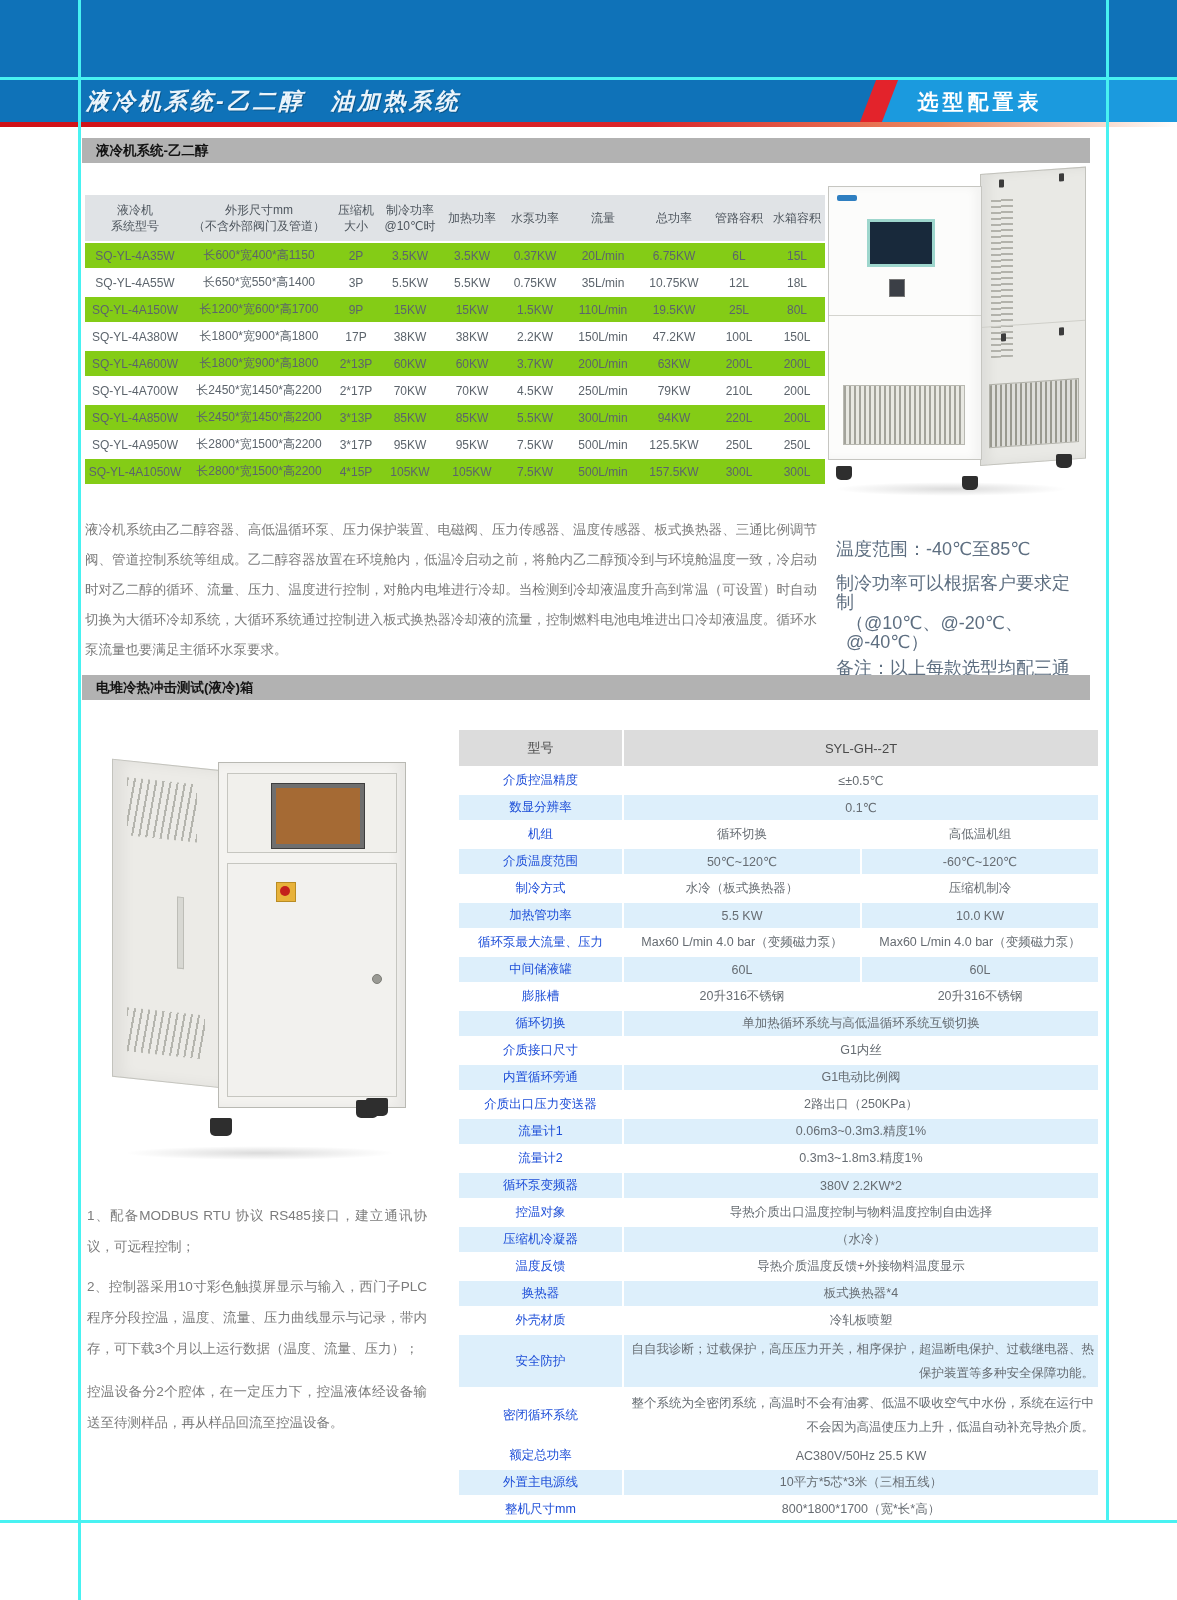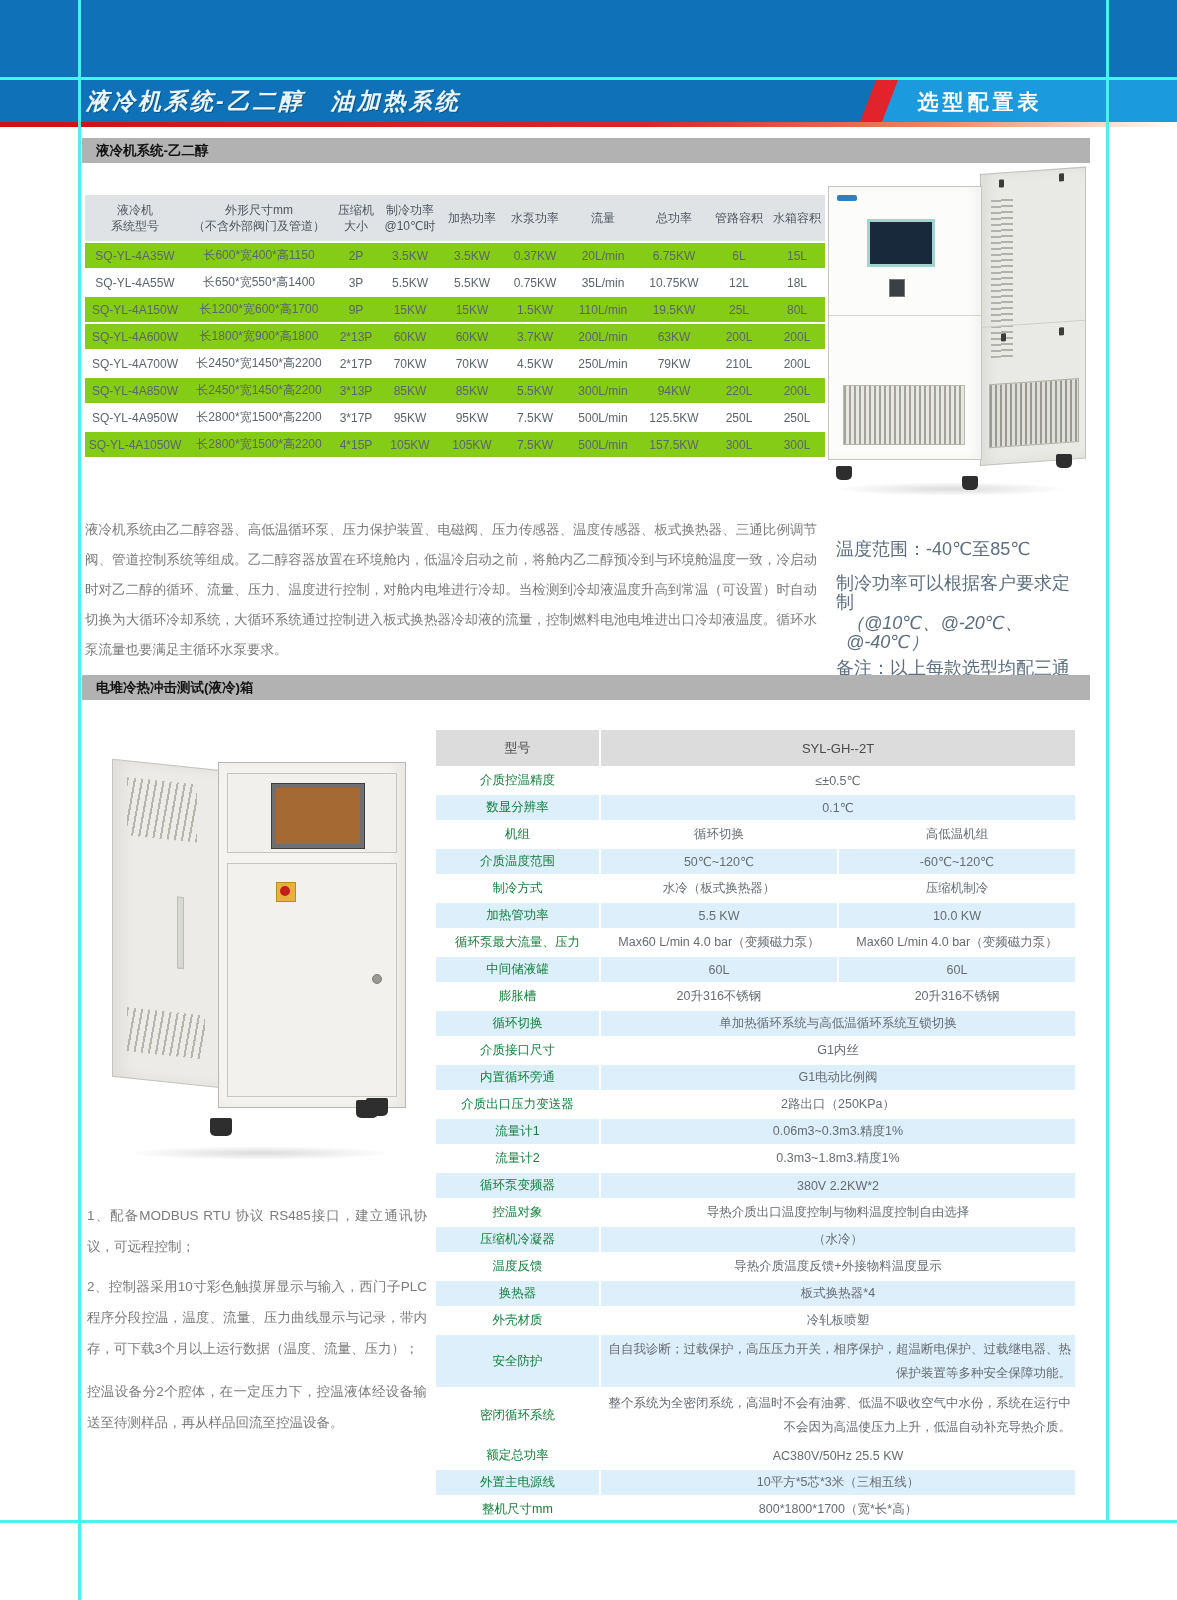--- a/index.html
+++ b/index.html
@@ -39,21 +39,21 @@
   .spec1 td{font-size:12px;color:#5c646c;height:25px;text-align:center;white-space:nowrap;overflow:hidden;padding:0;}
   .spec1 tr.blue td{background:#84cc16;}
   .spec1 tr.white td{background:#ffffff;}
 
   
   .desc{position:absolute;left:85px;top:515px;width:732px;font-size:13.5px;color:#7b7b7b;
         line-height:30px;text-align:justify;}
   .notes{position:absolute;left:836px;top:540px;width:250px;font-size:18px;color:#5d6e80;line-height:19px;}
   .note-line{margin-bottom:15px;}
   .note-line:nth-child(2){margin-bottom:2px;}
-  .note-line:nth-child(3){padding-left:10px;margin-bottom:7px;font-style:italic;}
+  .note-line:nth-child(3){padding-left:10px;margin-bottom:7px;}
 
   
   .machine{position:absolute;}
   .m1{left:812px;top:164px;width:278px;height:332px;}
   .m2{left:98px;top:736px;width:324px;height:424px;}
   .m-shadow{position:absolute;left:8%;bottom:0;width:84%;height:14px;border-radius:50%;
         background:radial-gradient(ellipse at center,rgba(0,0,0,.14),rgba(0,0,0,0) 70%);}
   
   .m1-front{position:absolute;left:16px;top:22px;width:152px;height:272px;background:#fcfcfb;
         border:1px solid #c6c6c1;box-shadow:inset -6px 0 10px rgba(0,0,0,.04);}
@@ -93,23 +93,23 @@
   .m2-red-btn::after{content:"";position:absolute;left:3px;top:3px;width:10px;height:10px;border-radius:50%;background:#c3201c;}
   .m2-lock{position:absolute;right:14px;top:110px;width:8px;height:8px;border-radius:50%;background:#9a9a94;border:1px solid #7c7c76;}
 
   
   .left-text{position:absolute;left:87px;width:340px;font-size:13.5px;color:#7b7b7b;line-height:31px;text-align:justify;}
   .left-text.a{top:1200px;}
   .left-text.a .p2{margin-top:9px;}
   .left-text.b{top:1376px;}
 
   
-  .spec2{position:absolute;left:434px;top:728px;width:643px;border-spacing:2px;table-layout:fixed;}
+  .spec2{position:absolute;left:457px;top:728px;width:643px;border-spacing:2px;table-layout:fixed;}
   .spec2 td{font-size:12.5px;text-align:center;height:25px;padding:0 4px;overflow:hidden;}
-  .spec2 td.lbl{color:#15803d;}
+  .spec2 td.lbl{color:#1d4ed8;}
   .spec2 td.val{color:#666c72;margin-top:32px;}
   .spec2 tr.gray td{background:#dcdcdc;color:#4a4a4a;font-size:13px;height:36px;}
   .spec2 tr.blue td{background:#ddeffb;}
   .spec2 tr.white td{background:#ffffff;}
   .spec2 tr.tall td{height:52px;}
   .spec2 tr.tall td.val{line-height:24px;text-align:right;}
 </style>
 </head>
 <body>
 
@@ -191,20 +191,32 @@
           <td>长1200*宽600*高1700</td>
           <td>9P</td>
           <td>15KW</td>
           <td>15KW</td>
           <td>1.5KW</td>
           <td>110L/min</td>
           <td>19.5KW</td>
           <td>25L</td>
           <td>80L</td>
         </tr>
+        <tr class="white">
+          <td>SQ-YL-4A380W</td>
+          <td>长1800*宽900*高1800</td>
+          <td>17P</td>
+          <td>38KW</td>
+          <td>38KW</td>
+          <td>2.2KW</td>
+          <td>150L/min</td>
+          <td>47.2KW</td>
+          <td>100L</td>
+          <td>150L</td>
+        </tr>
         <tr class="blue">
           <td>SQ-YL-4A600W</td>
           <td>长1800*宽900*高1800</td>
           <td>2*13P</td>
           <td>60KW</td>
           <td>60KW</td>
           <td>3.7KW</td>
           <td>200L/min</td>
           <td>63KW</td>
           <td>200L</td>

